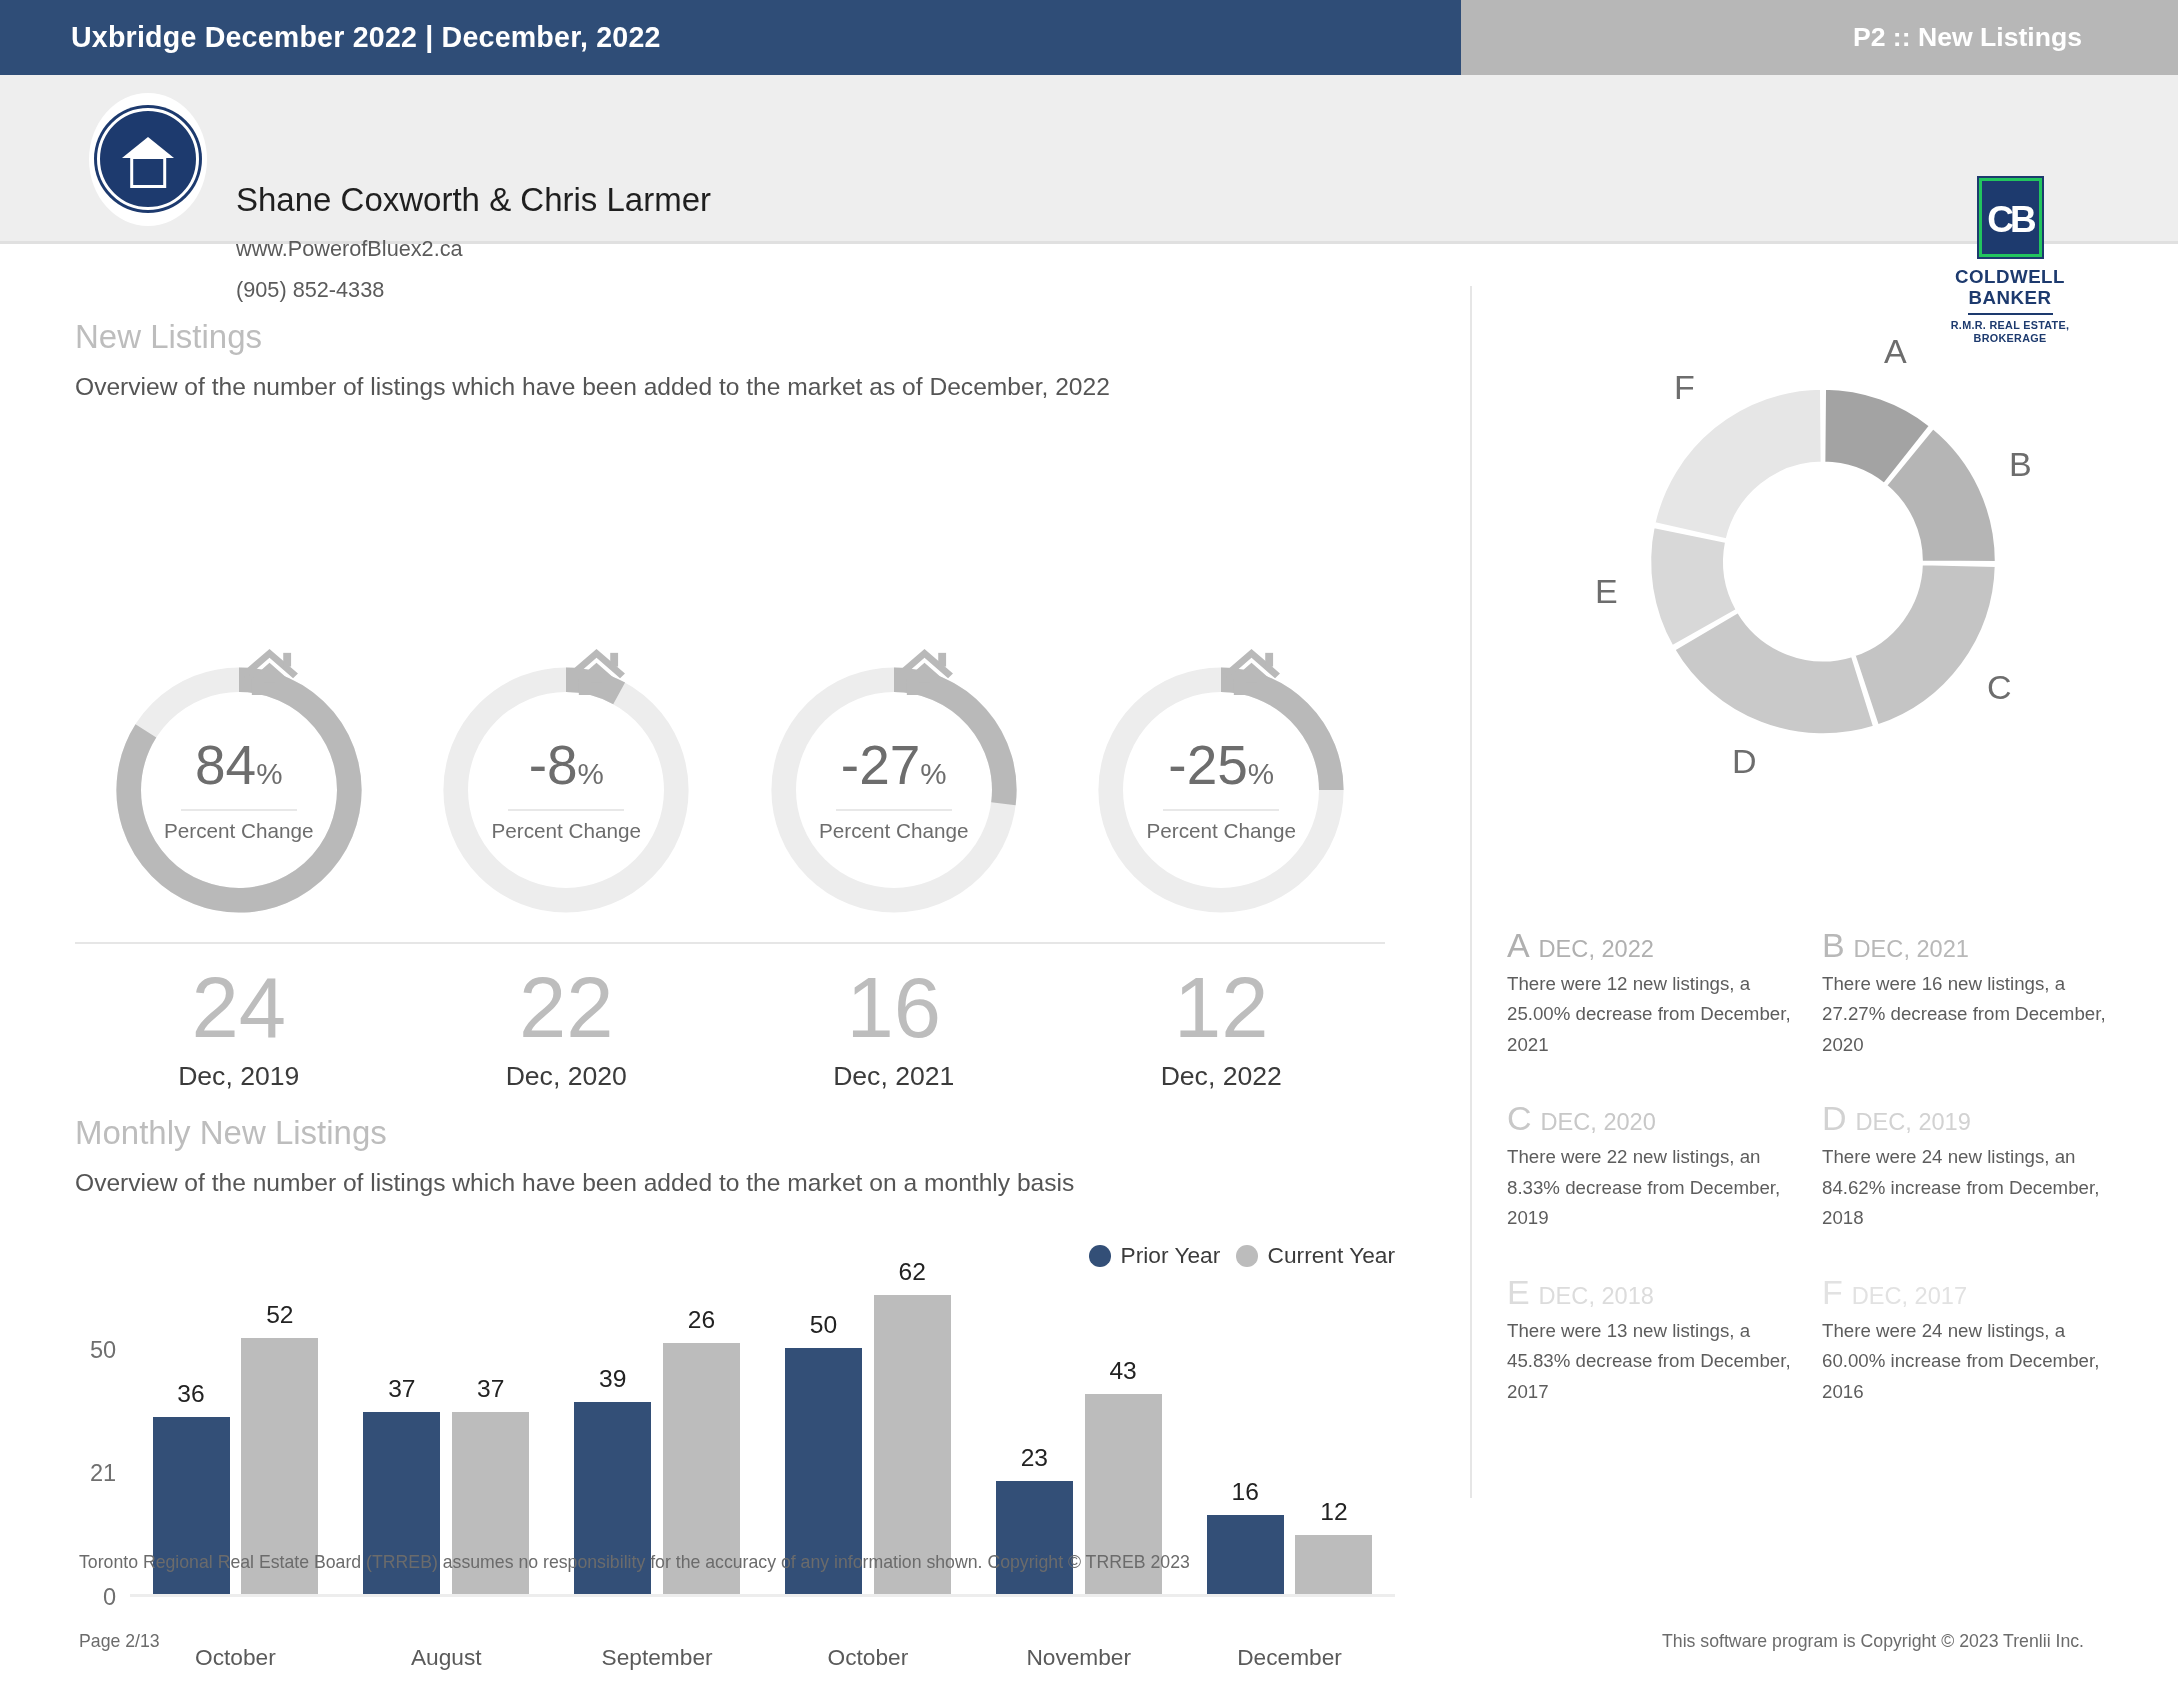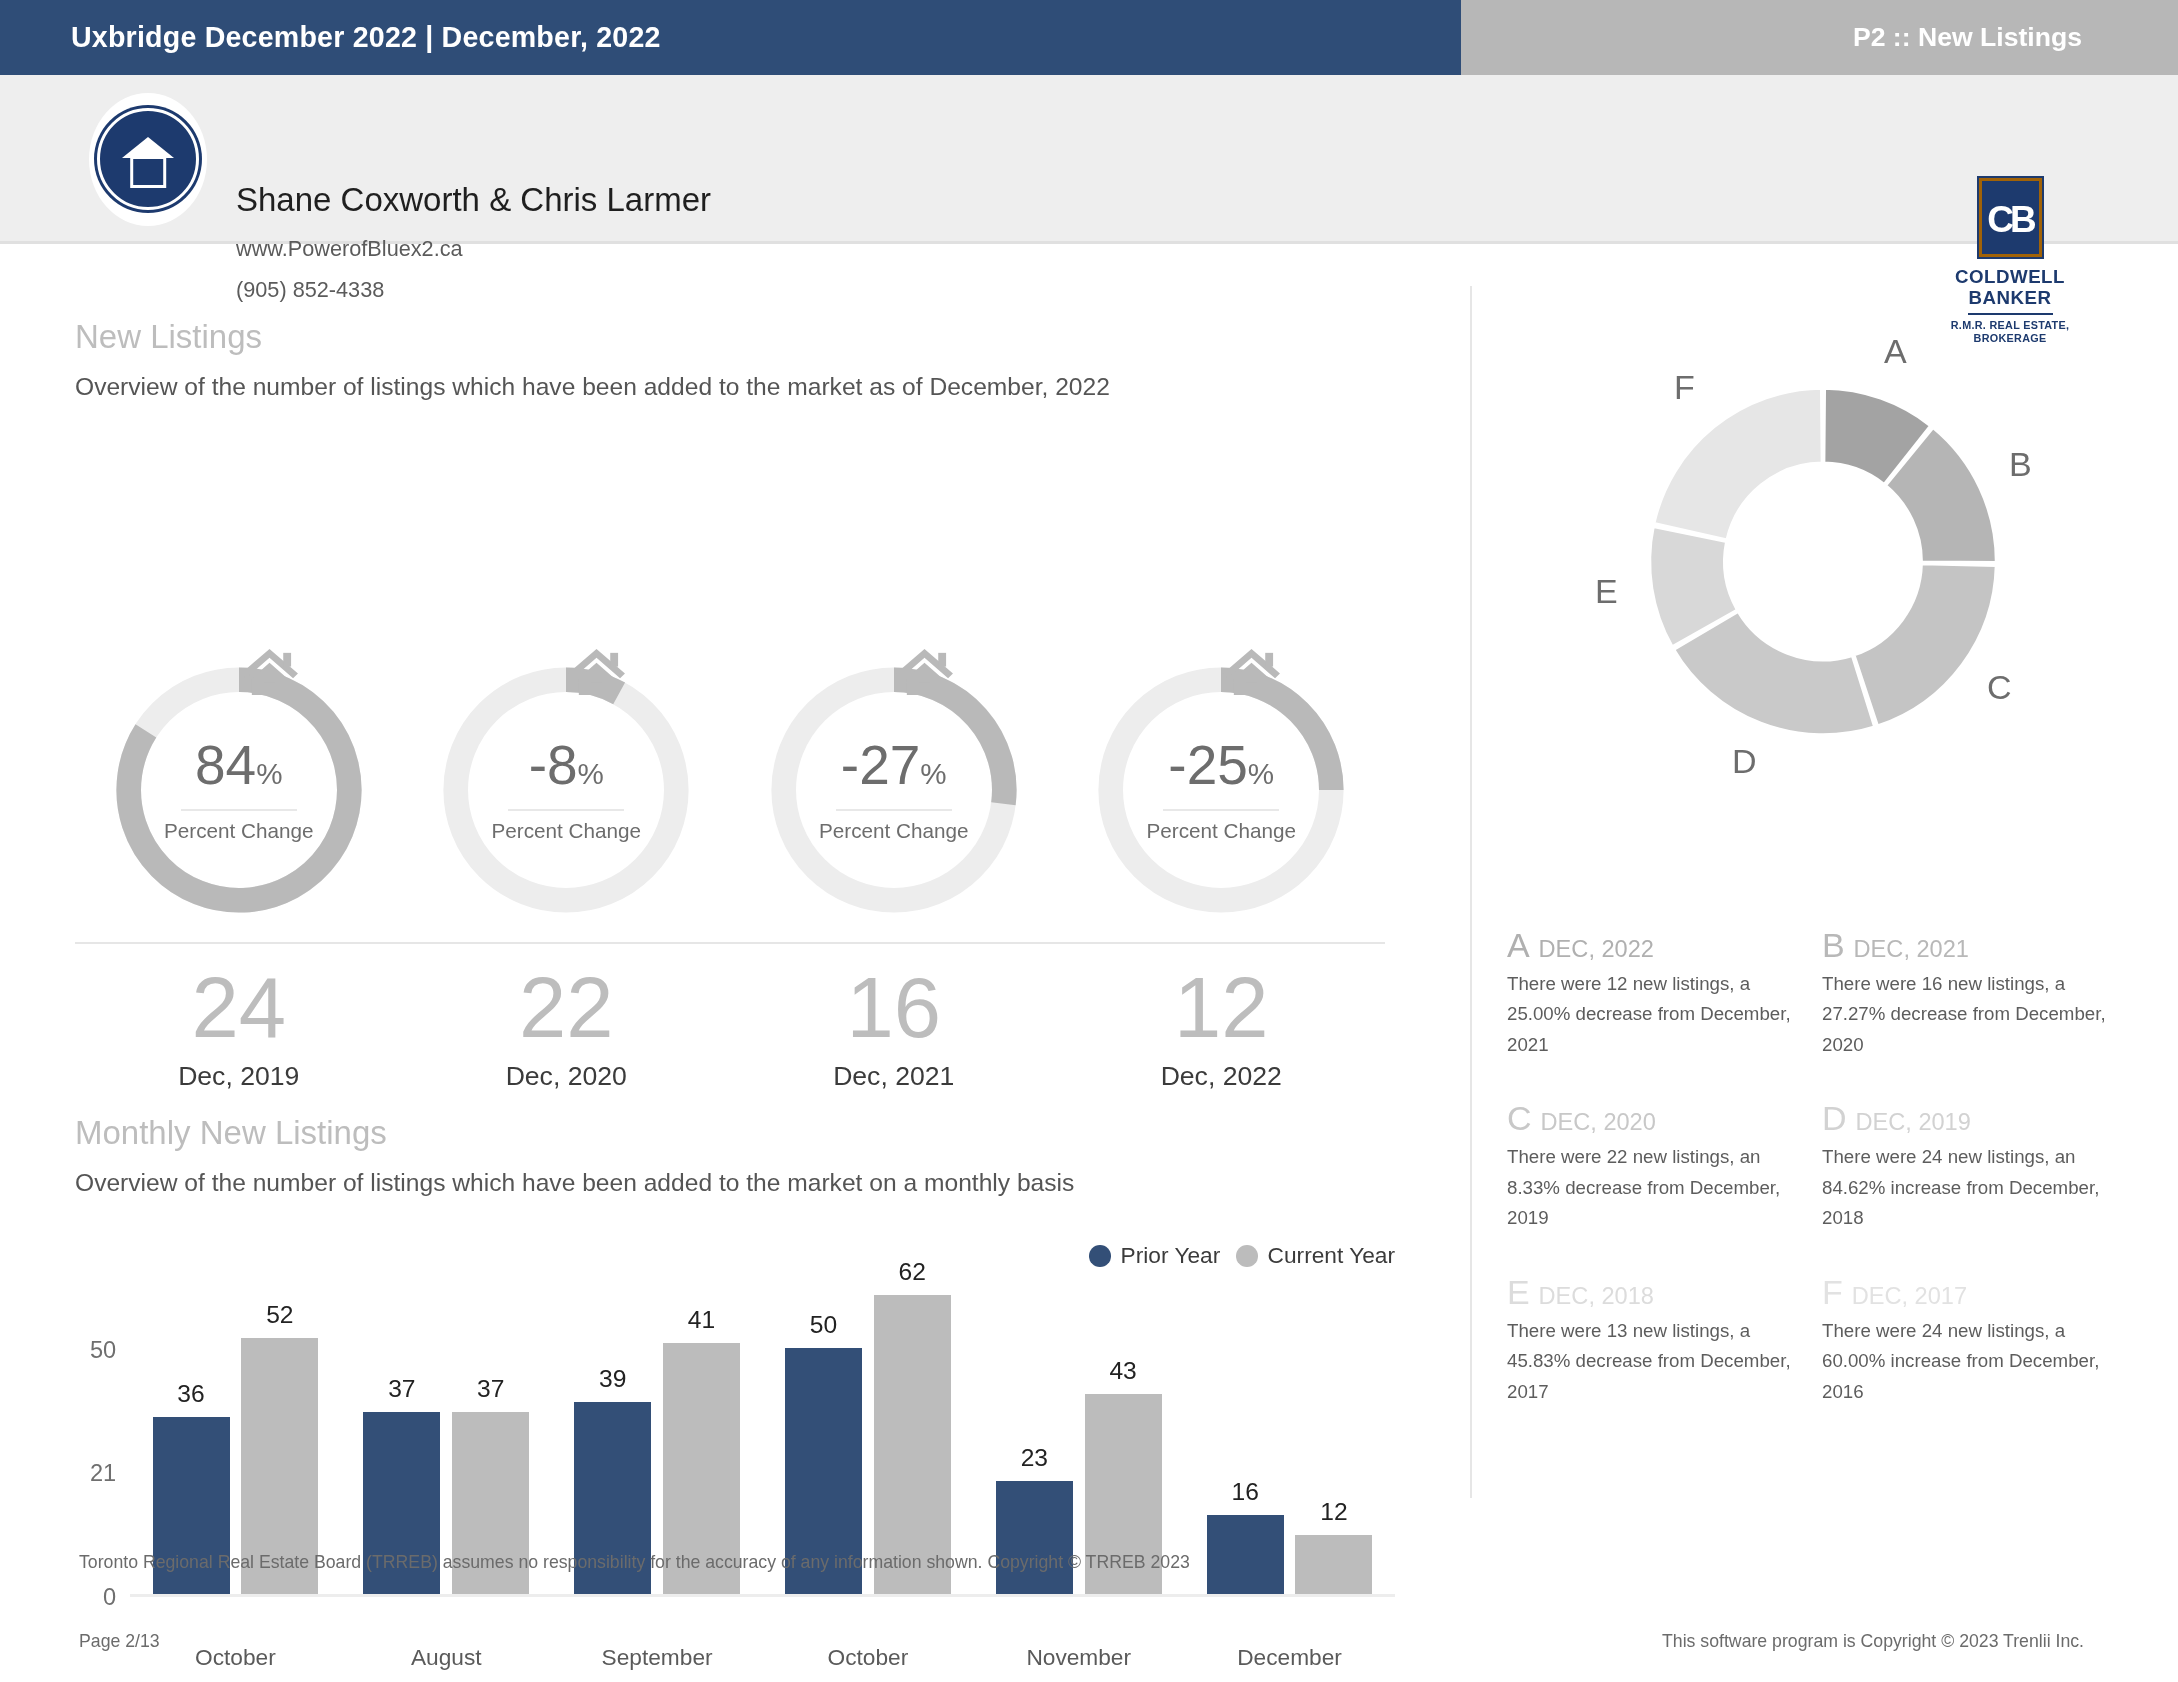--- a/index.html
+++ b/index.html
@@ -50,21 +50,21 @@
     content:""; position:absolute; left:50%; top:45px; transform:translateX(-50%);
     width:29.6px; height:25.6px; border:3.9px solid #ffffff;
   }
   .agent-name { position:absolute; left:236px; top:106px; font-size:33px; color:#1f1f1f; }
   .agent-url  { position:absolute; left:236px; top:161px; font-size:21.7px; color:#5b5b5b; }
   .agent-tel  { position:absolute; left:236px; top:202px; font-size:21.7px; color:#5b5b5b; }
 
   .cb-logo { position:absolute; right:102px; top:103px; width:134px; text-align:center; }
   .cb-mark {
     width:63px; height:79px; margin:0 auto; background:#1d3a6e;
-    border:3px solid #a16207; outline:2px solid #1d3a6e;
+    border:3px solid #22c55e; outline:2px solid #1d3a6e;
     color:#ffffff; font-size:37px; font-weight:bold; line-height:77px;
     letter-spacing:-3.9px;
   }
   .cb-name { margin-top:9.9px; font-size:18.7px; font-weight:bold; color:#1d3a6e; line-height:20.7px; letter-spacing:0.5px; }
   .cb-rule { width:85px; height:2px; background:#1d3a6e; margin:4.9px auto 3.9px; }
   .cb-sub  { font-size:10.8px; font-weight:bold; color:#1d3a6e; line-height:12.8px; letter-spacing:0.3px; }
 
   
   .left-col { position:absolute; left:0; top:247px; width:1468px; height:1281px;padding-left:40px; }
   .sec-title { position:absolute; font-size:33px; color:#bdbdbd; }
@@ -309,21 +309,21 @@
               </div>
               <div class="bar" style="height: 182px; background: rgb(188, 188, 188);">
                 <span class="val">37</span>
               </div>
             </div>
             <div class="group">
               <div class="bar" style="height: 192px; background: rgb(51, 79, 119);">
                 <span class="val">39</span>
               </div>
               <div class="bar" style="height: 251px; background: rgb(188, 188, 188);">
-                <span class="val">41</span>
+                <span class="val">26</span>
               </div>
             </div>
             <div class="group">
               <div class="bar" style="height: 246px; background: rgb(51, 79, 119);">
                 <span class="val">50</span>
               </div>
               <div class="bar" style="height: 299px; background: rgb(188, 188, 188);">
                 <span class="val">62</span>
               </div>
             </div>

